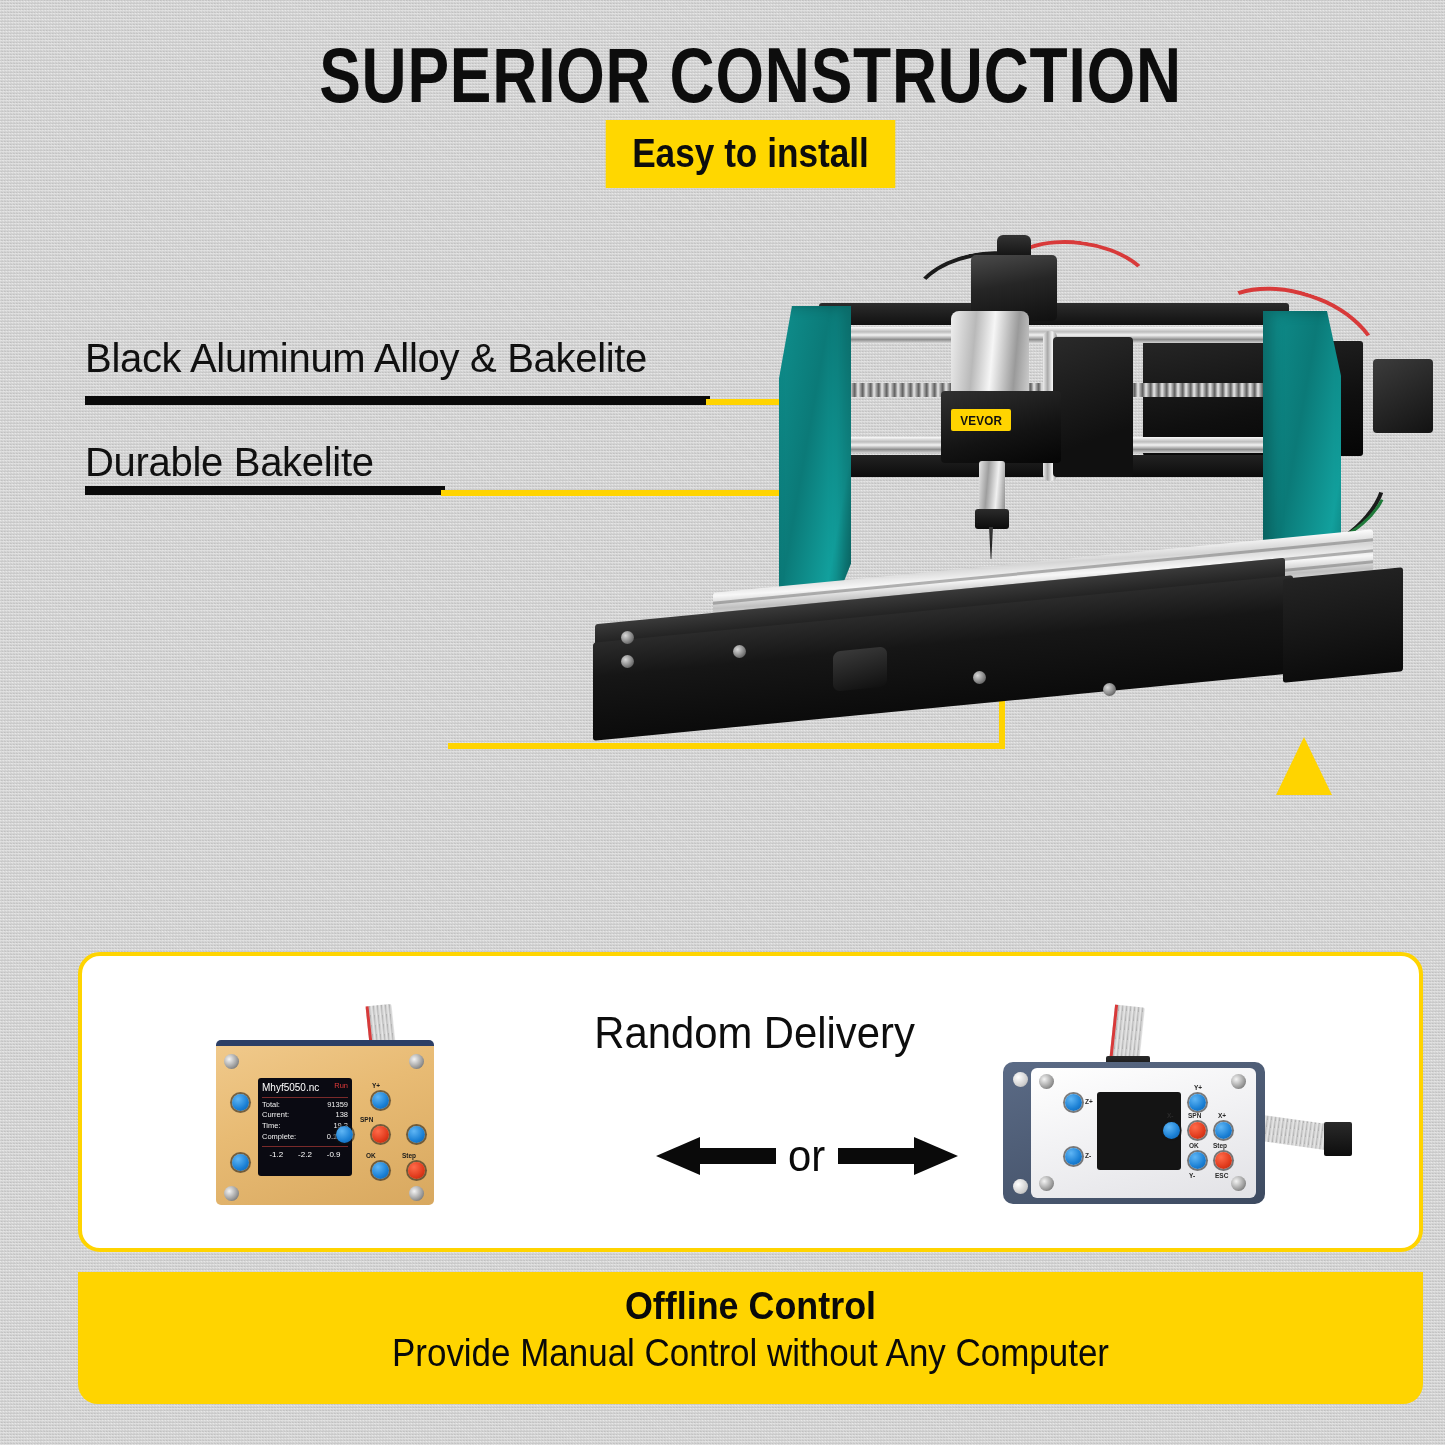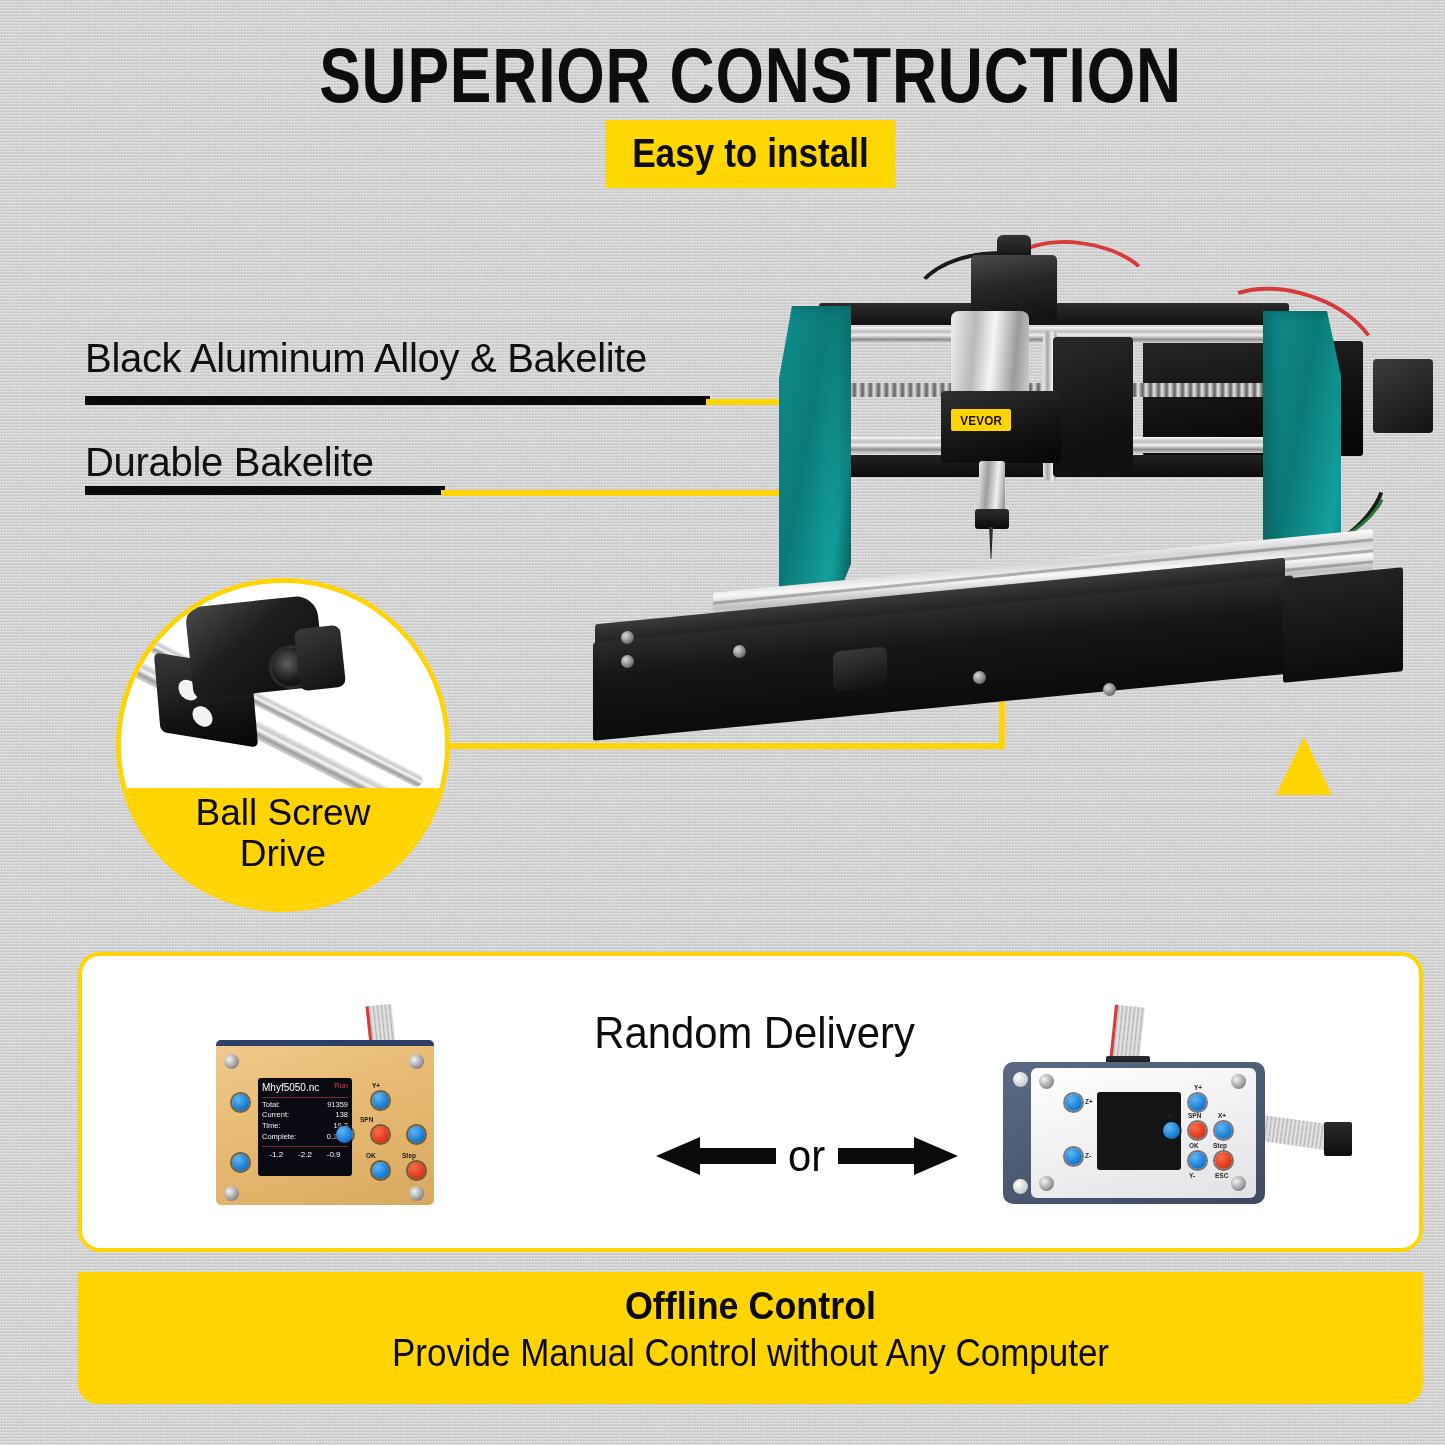--- a/index.html
+++ b/index.html
@@ -589,37 +589,20 @@
   <div class="dot" id="dot-bk"></div>
 
   <div class="cl cl-h" id="cl-al-1"></div>
   <div class="cl cl-v" id="cl-al-2"></div>
   <div class="dot" id="dot-al"></div>
 
   <div class="cl cl-h" id="cl-bs-1"></div>
   <div class="cl cl-v" id="cl-bs-2"></div>
   <div class="dot" id="dot-bs"></div>
 
-  <div class="bs-circle">
-    <div class="bs-photo">
-      <div class="rail rail-b"></div>
-      <div class="rail rail-a"></div>
-      <div class="bearing-plate">
-        <div class="plate-hole ph1"></div>
-        <div class="plate-hole ph2"></div>
-      </div>
-      <div class="bearing-body"></div>
-      <div class="bearing-ring"></div>
-      <div class="bearing-nose"></div>
-    </div>
-    <div class="bs-band">
-      <span>Ball Screw</span>
-      <span>Drive</span>
-    </div>
-  </div>
 
   <div class="machine">
 
     <div class="wire wire-red" style="left:420px; top:10px; width:150px; height:80px; border-width:4px; transform:rotate(8deg);"></div>
     <div class="wire wire-black" style="left:330px; top:22px; width:130px; height:70px; border-width:4px; transform:rotate(-12deg);"></div>
     <div class="wire wire-red" style="left:620px; top:60px; width:180px; height:110px; border-width:4px; transform:rotate(18deg);"></div>
     <div class="wire wire-black" style="left:640px; top:200px; width:170px; height:120px; border-width:4px; transform:rotate(150deg);"></div>
     <div class="wire wire-green" style="left:660px; top:214px; width:150px; height:100px; border-width:3px; transform:rotate(155deg);"></div>
 
     <div class="mc-ypanel"></div>

